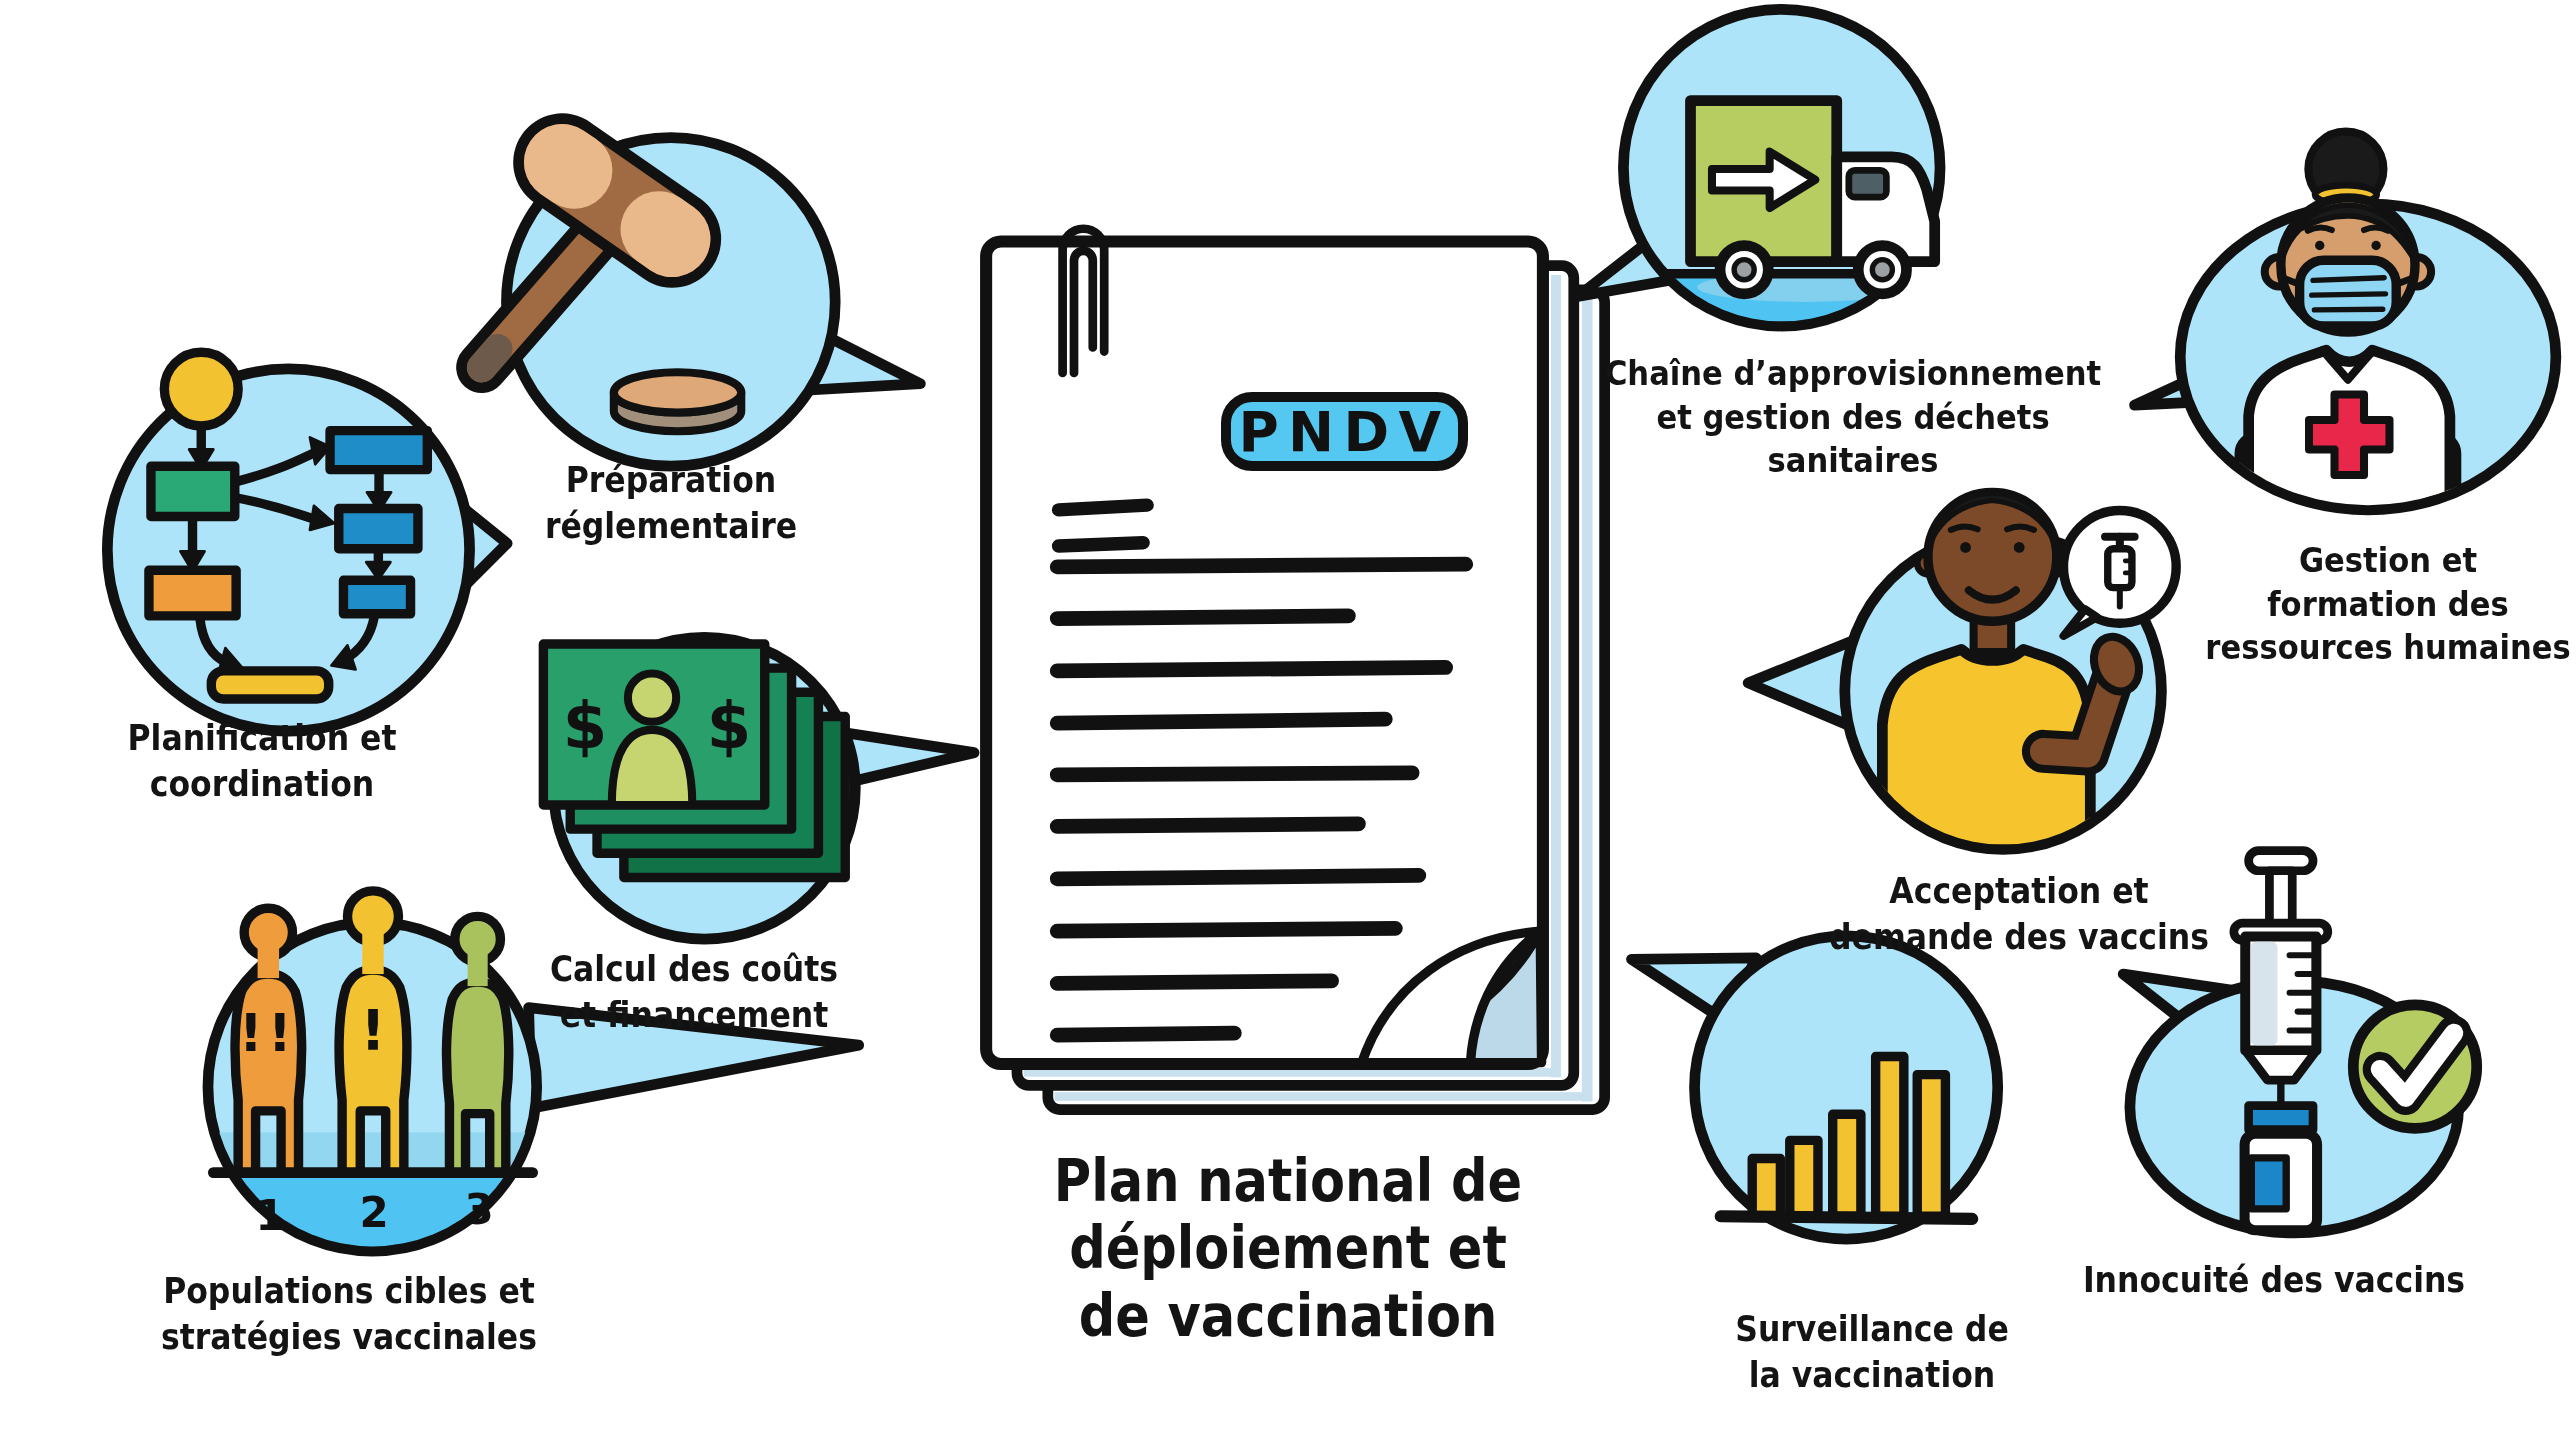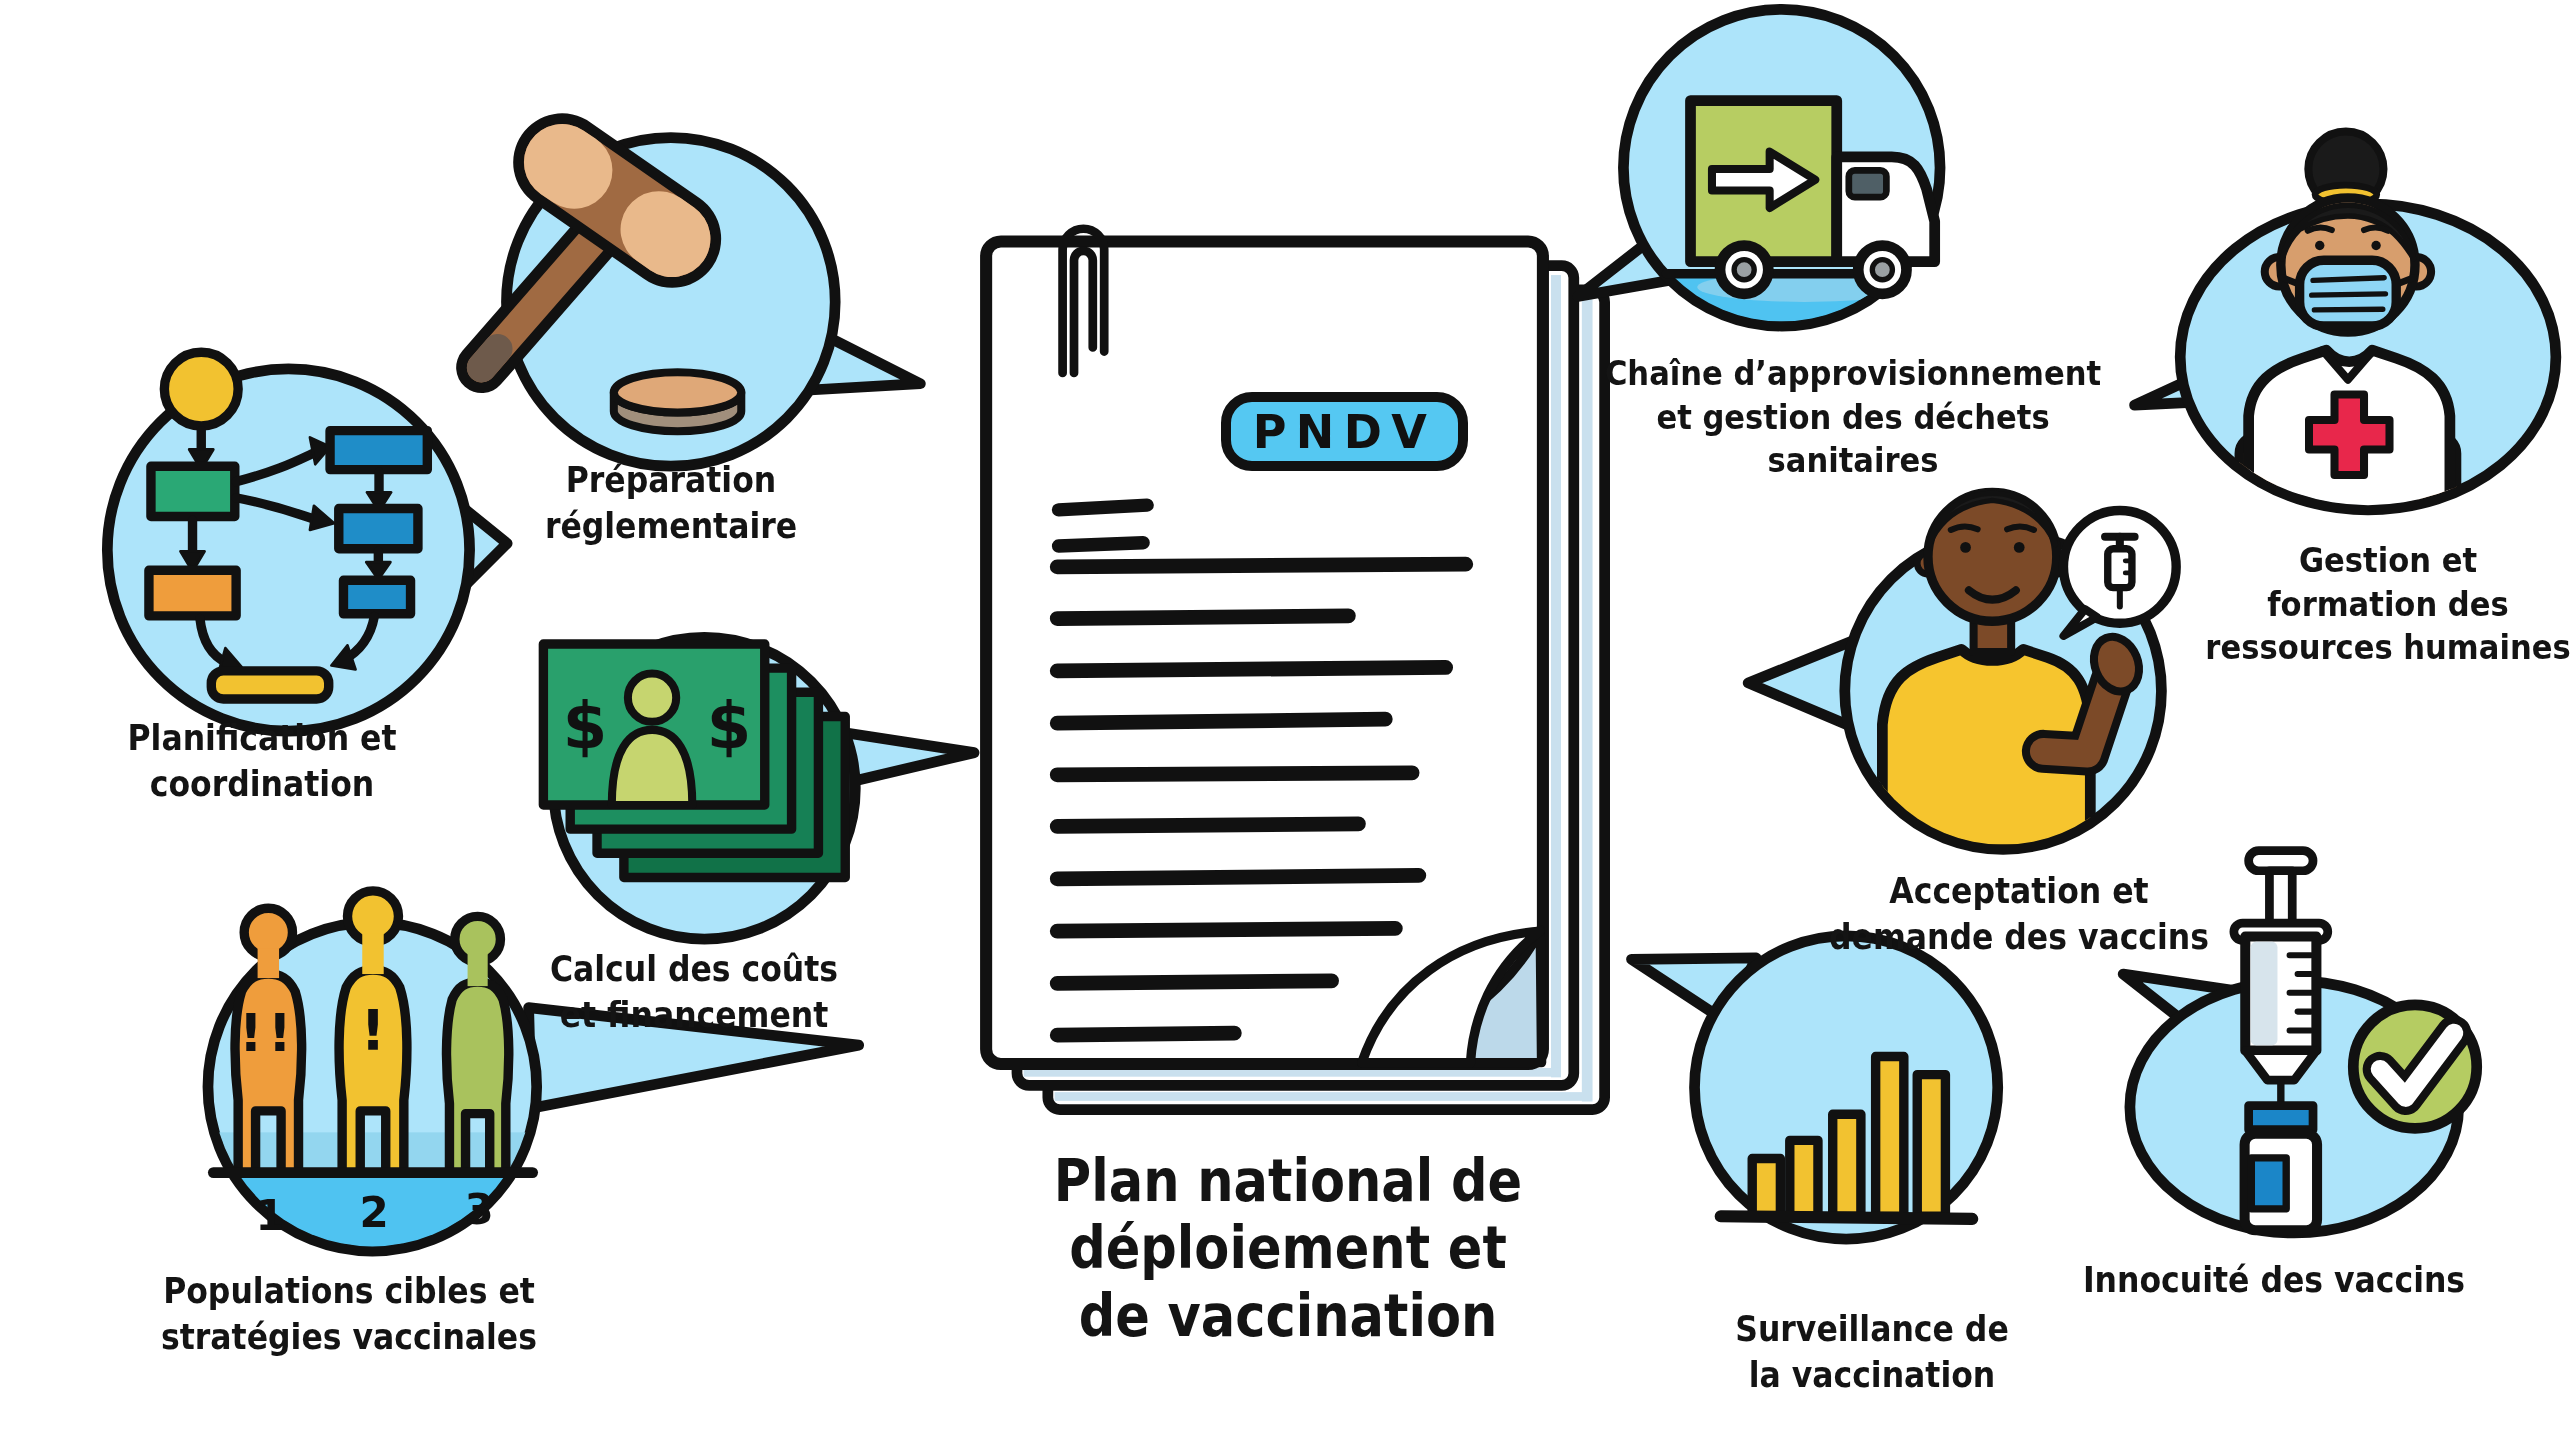--- a/index.html
+++ b/index.html
@@ -5,21 +5,21 @@
   html,body{margin:0;padding:0;background:#fff;}
   body{font-family:"DejaVu Sans","Liberation Sans",sans-serif;}
   .stage{position:relative;width:2576px;height:1449px;background:#ffffff;overflow:hidden;}
   .art{position:absolute;left:0;top:0;width:2576px;height:1449px;}
   .lbl{position:absolute;transform:translateX(-50%) scaleX(.9);transform-origin:center top;
        font-weight:700;text-align:center;color:#141414;line-height:1.3;white-space:nowrap;}
   .lbl .ln{display:block;}
   .glyph{position:absolute;transform:translate(-50%,-50%);font-weight:700;color:#111;line-height:1;}
   .badge{position:absolute;left:1221px;top:392px;width:247px;height:79px;background:#55c8f2;
          border:10px solid #111;border-radius:31px;display:flex;align-items:center;justify-content:center;
-         font-size:46px;font-weight:700;letter-spacing:9.4px;color:#111;box-sizing:border-box;}
+         font-size:55px;font-weight:700;letter-spacing:9.4px;color:#111;box-sizing:border-box;}
   .title{position:absolute;left:1288px;top:1148px;transform:translateX(-50%) scaleX(.88);
          transform-origin:center top;font-size:58px;font-weight:700;line-height:1.16;
          text-align:center;color:#141414;white-space:nowrap;}
   .title .ln{display:block;}
 </style>
 </head>
 <body>
 
 <div class="stage">
 

